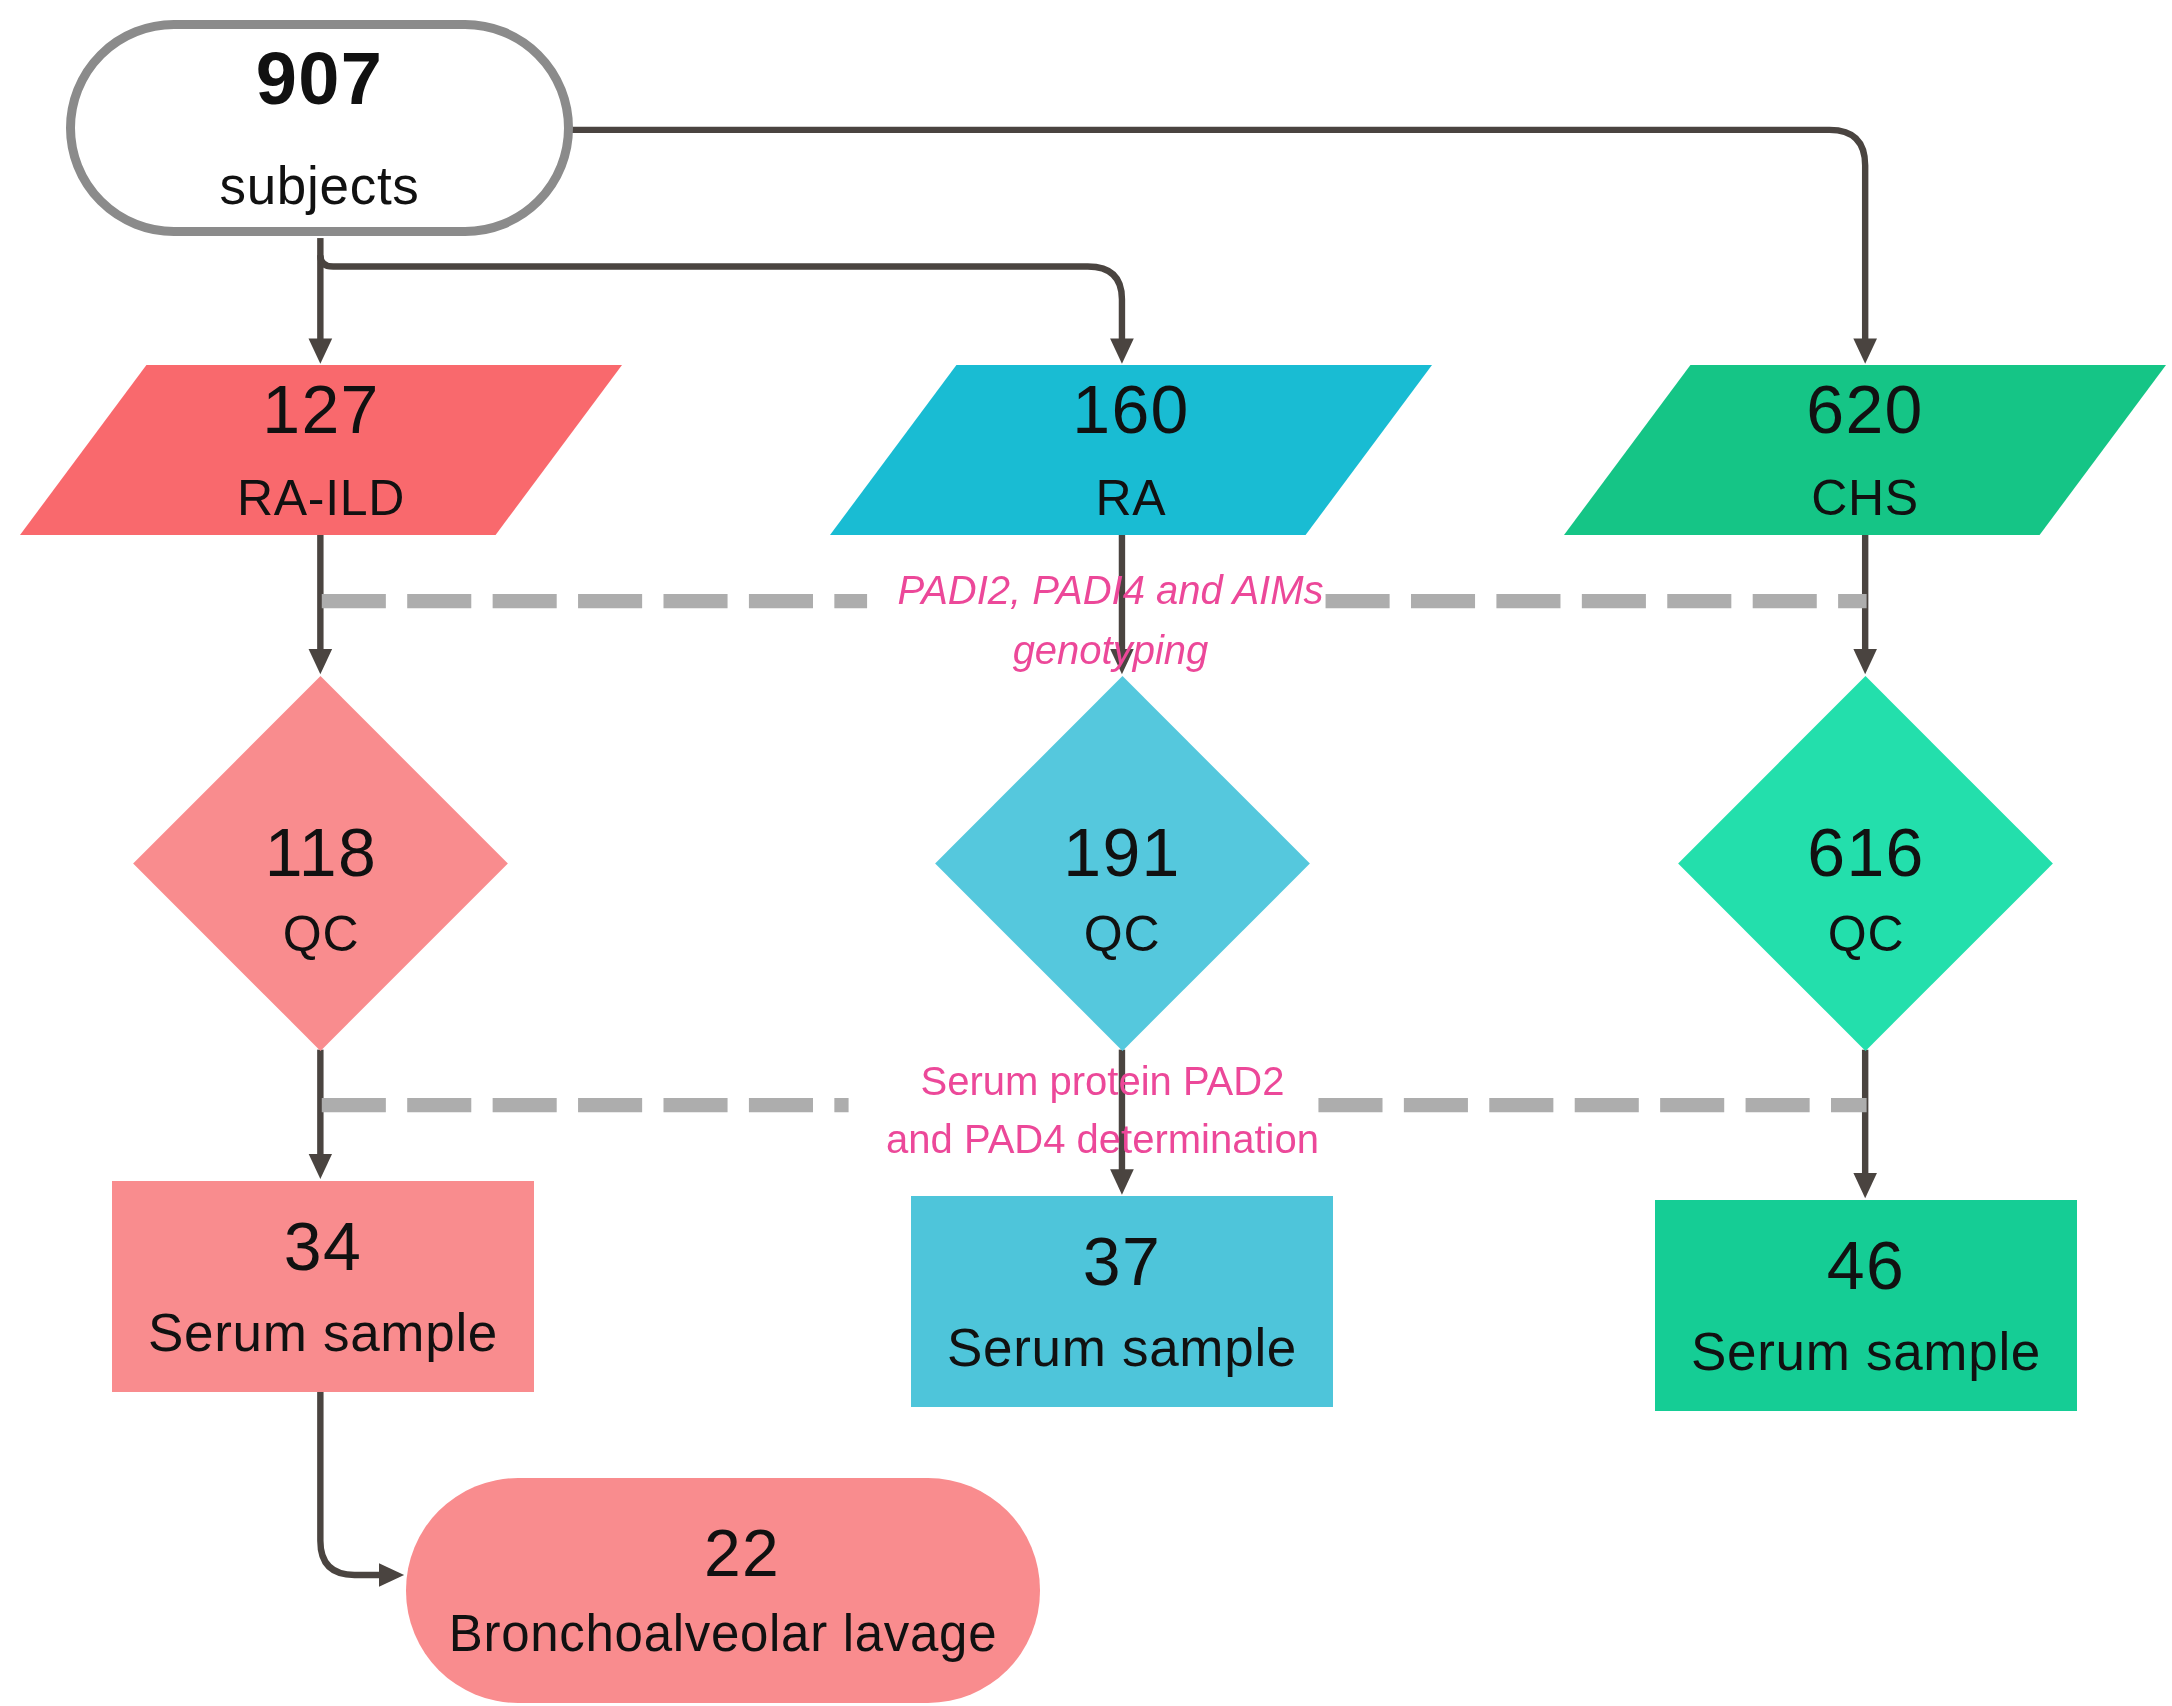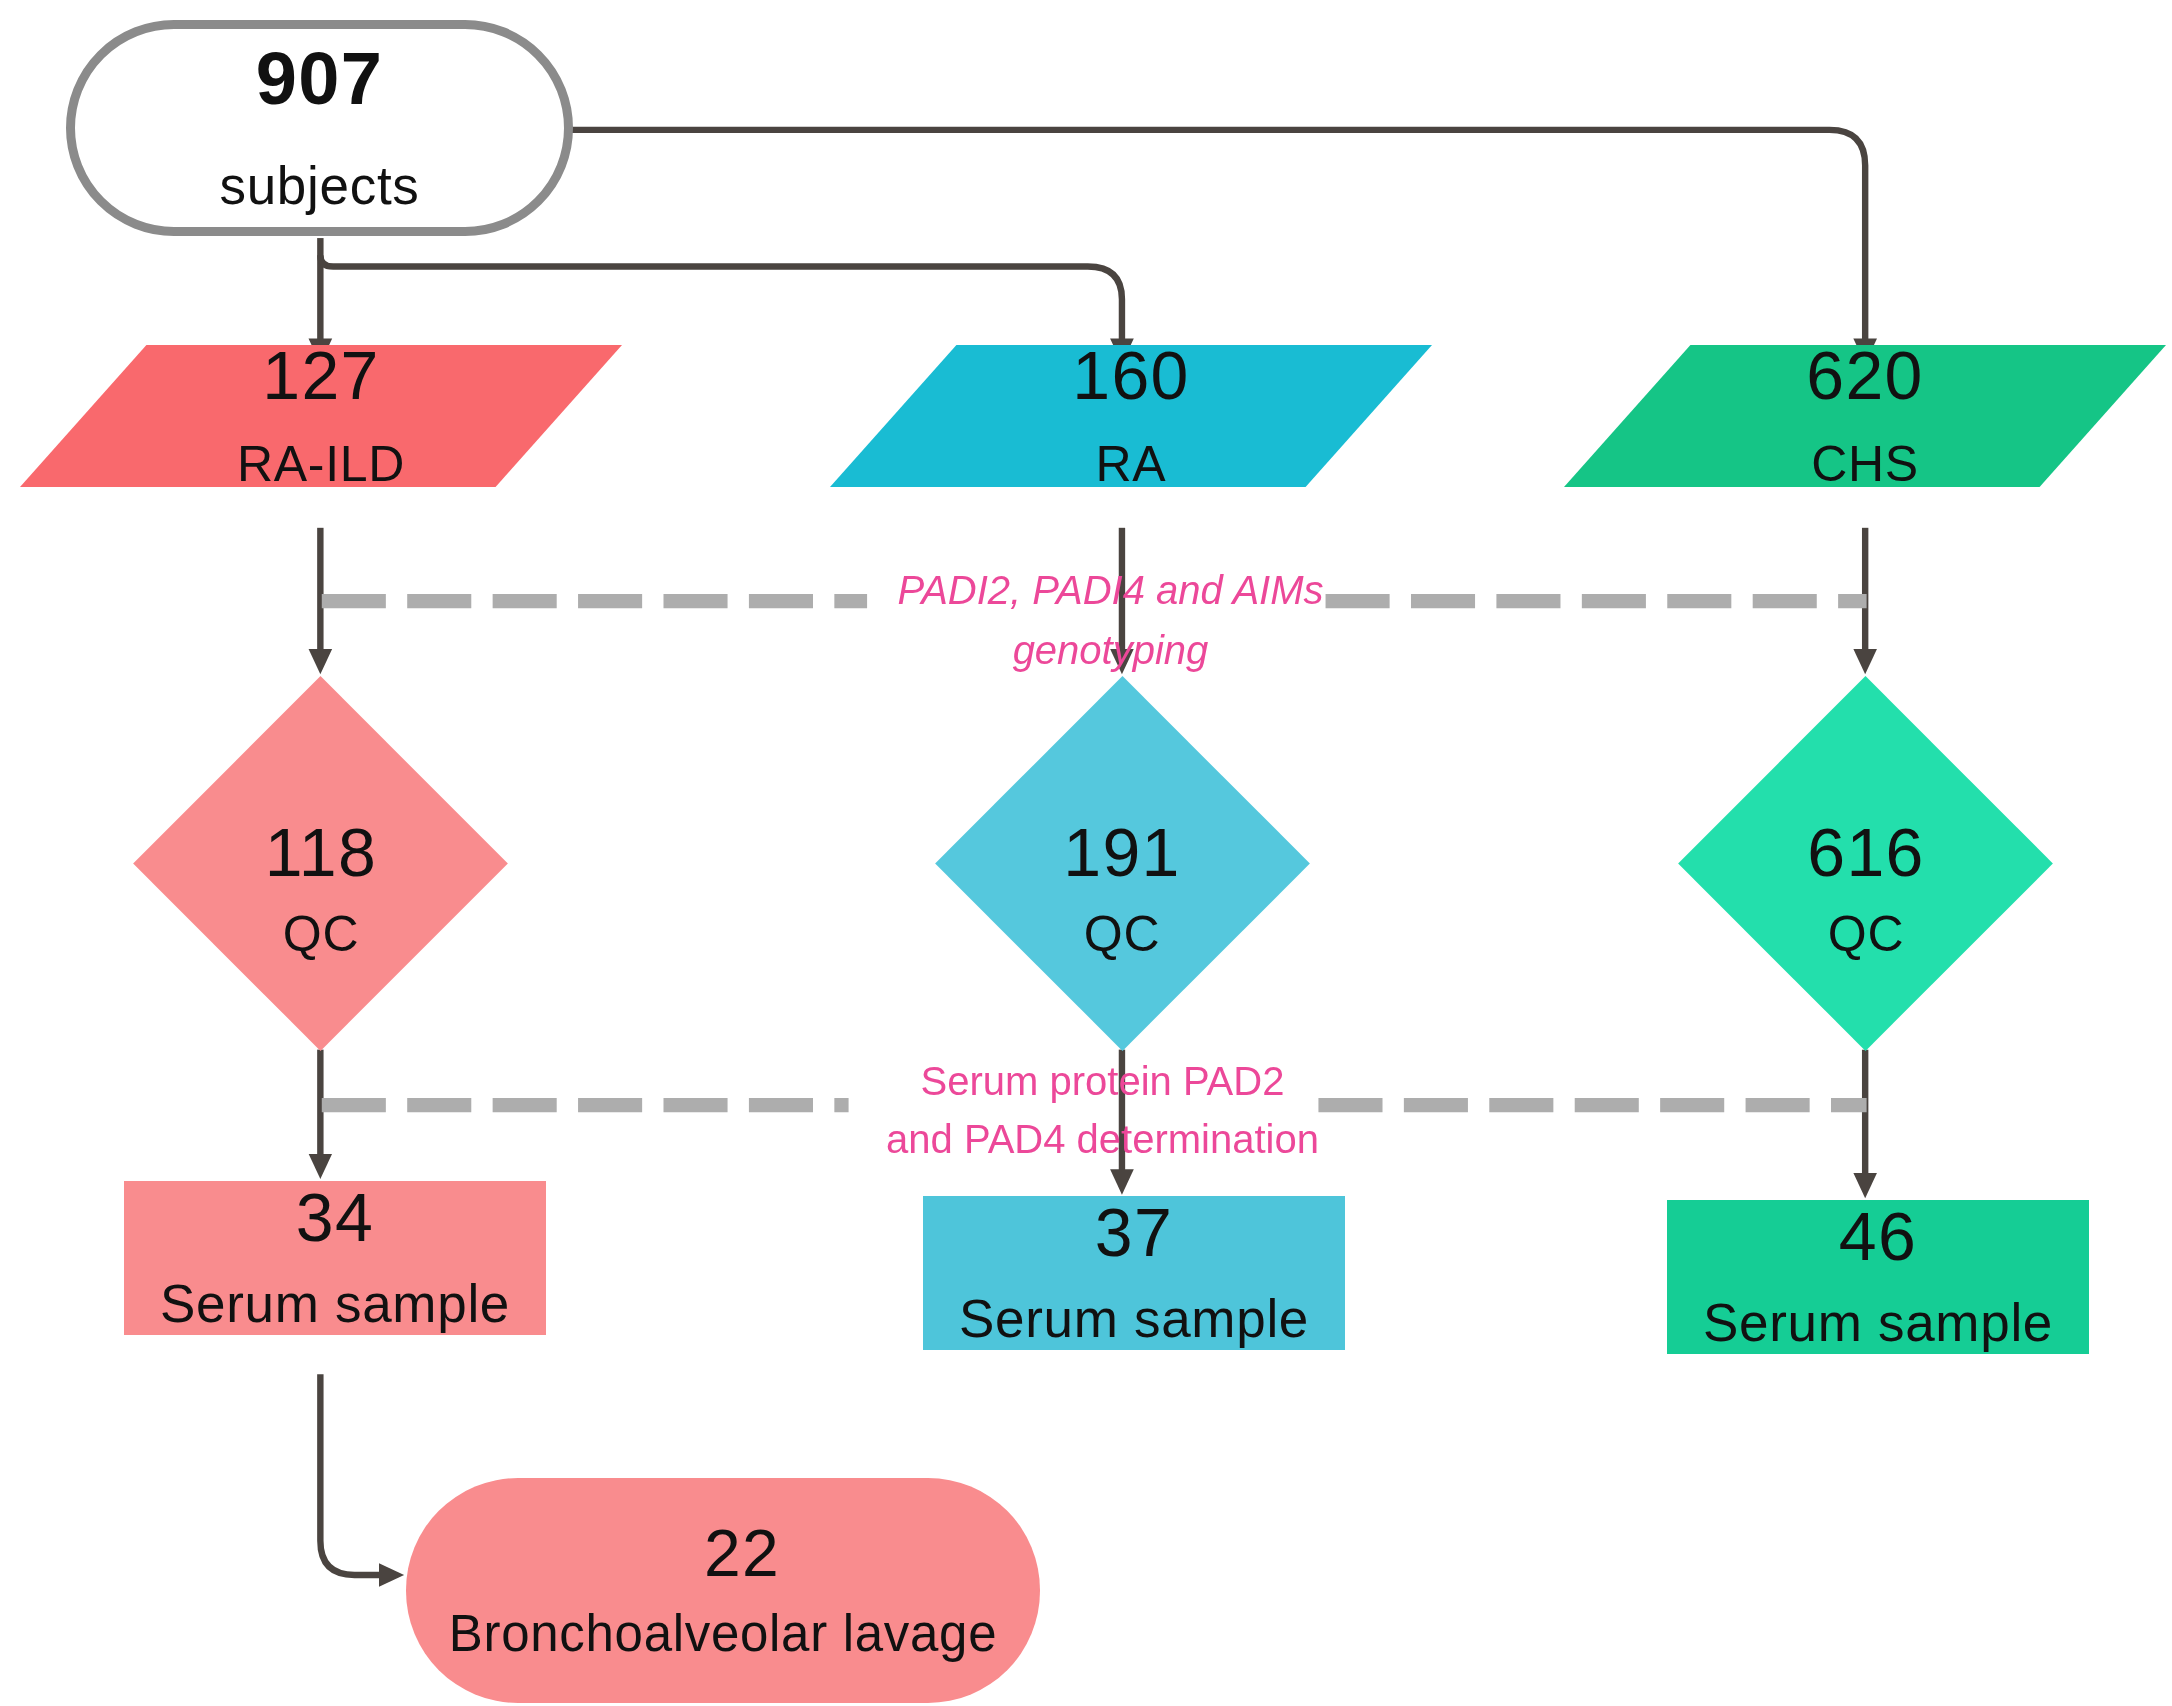--- a/index.html
+++ b/index.html
@@ -22,37 +22,37 @@
     left:66px;top:20px;width:507px;height:216px;
     background:#ffffff;border:9.3px solid #8b8b8b;border-radius:114px;
     box-sizing:border-box;
     gap:35px;
   }
   .oval .num{font-size:74px;font-weight:700;}
   .oval .lbl{font-size:53px;margin-top:4.3px;}
 
   
   .para{
-    width:602px;height:142px;top:345px;
+    width:602px;height:170px;top:365px;
     clip-path:polygon(21% 0, 100% 0, 79% 100%, 0 100%);
   }
   .para .lbl{margin-top:26px;}
 
   
   .diamond{
     position:absolute;width:265px;height:265px;top:731px;
     transform:rotate(45deg);
   }
   .dlabel{
     position:absolute;width:328px;top:817px;
     display:flex;flex-direction:column;align-items:center;text-align:center;
   }
 
   
-  .rect{width:422px;height:154px;margin-left:12px;}
+  .rect{width:422px;height:211px;}
   .rect .lbl{font-size:53px;margin-top:21.4px;}
 
   
   .pill{
     left:406px;top:1478px;width:634px;height:225px;border-radius:112px;
   }
   .pill .num{font-size:66px;margin-left:38px;}
   .pill .lbl{font-size:51px;margin-top:17px;}
 
   

